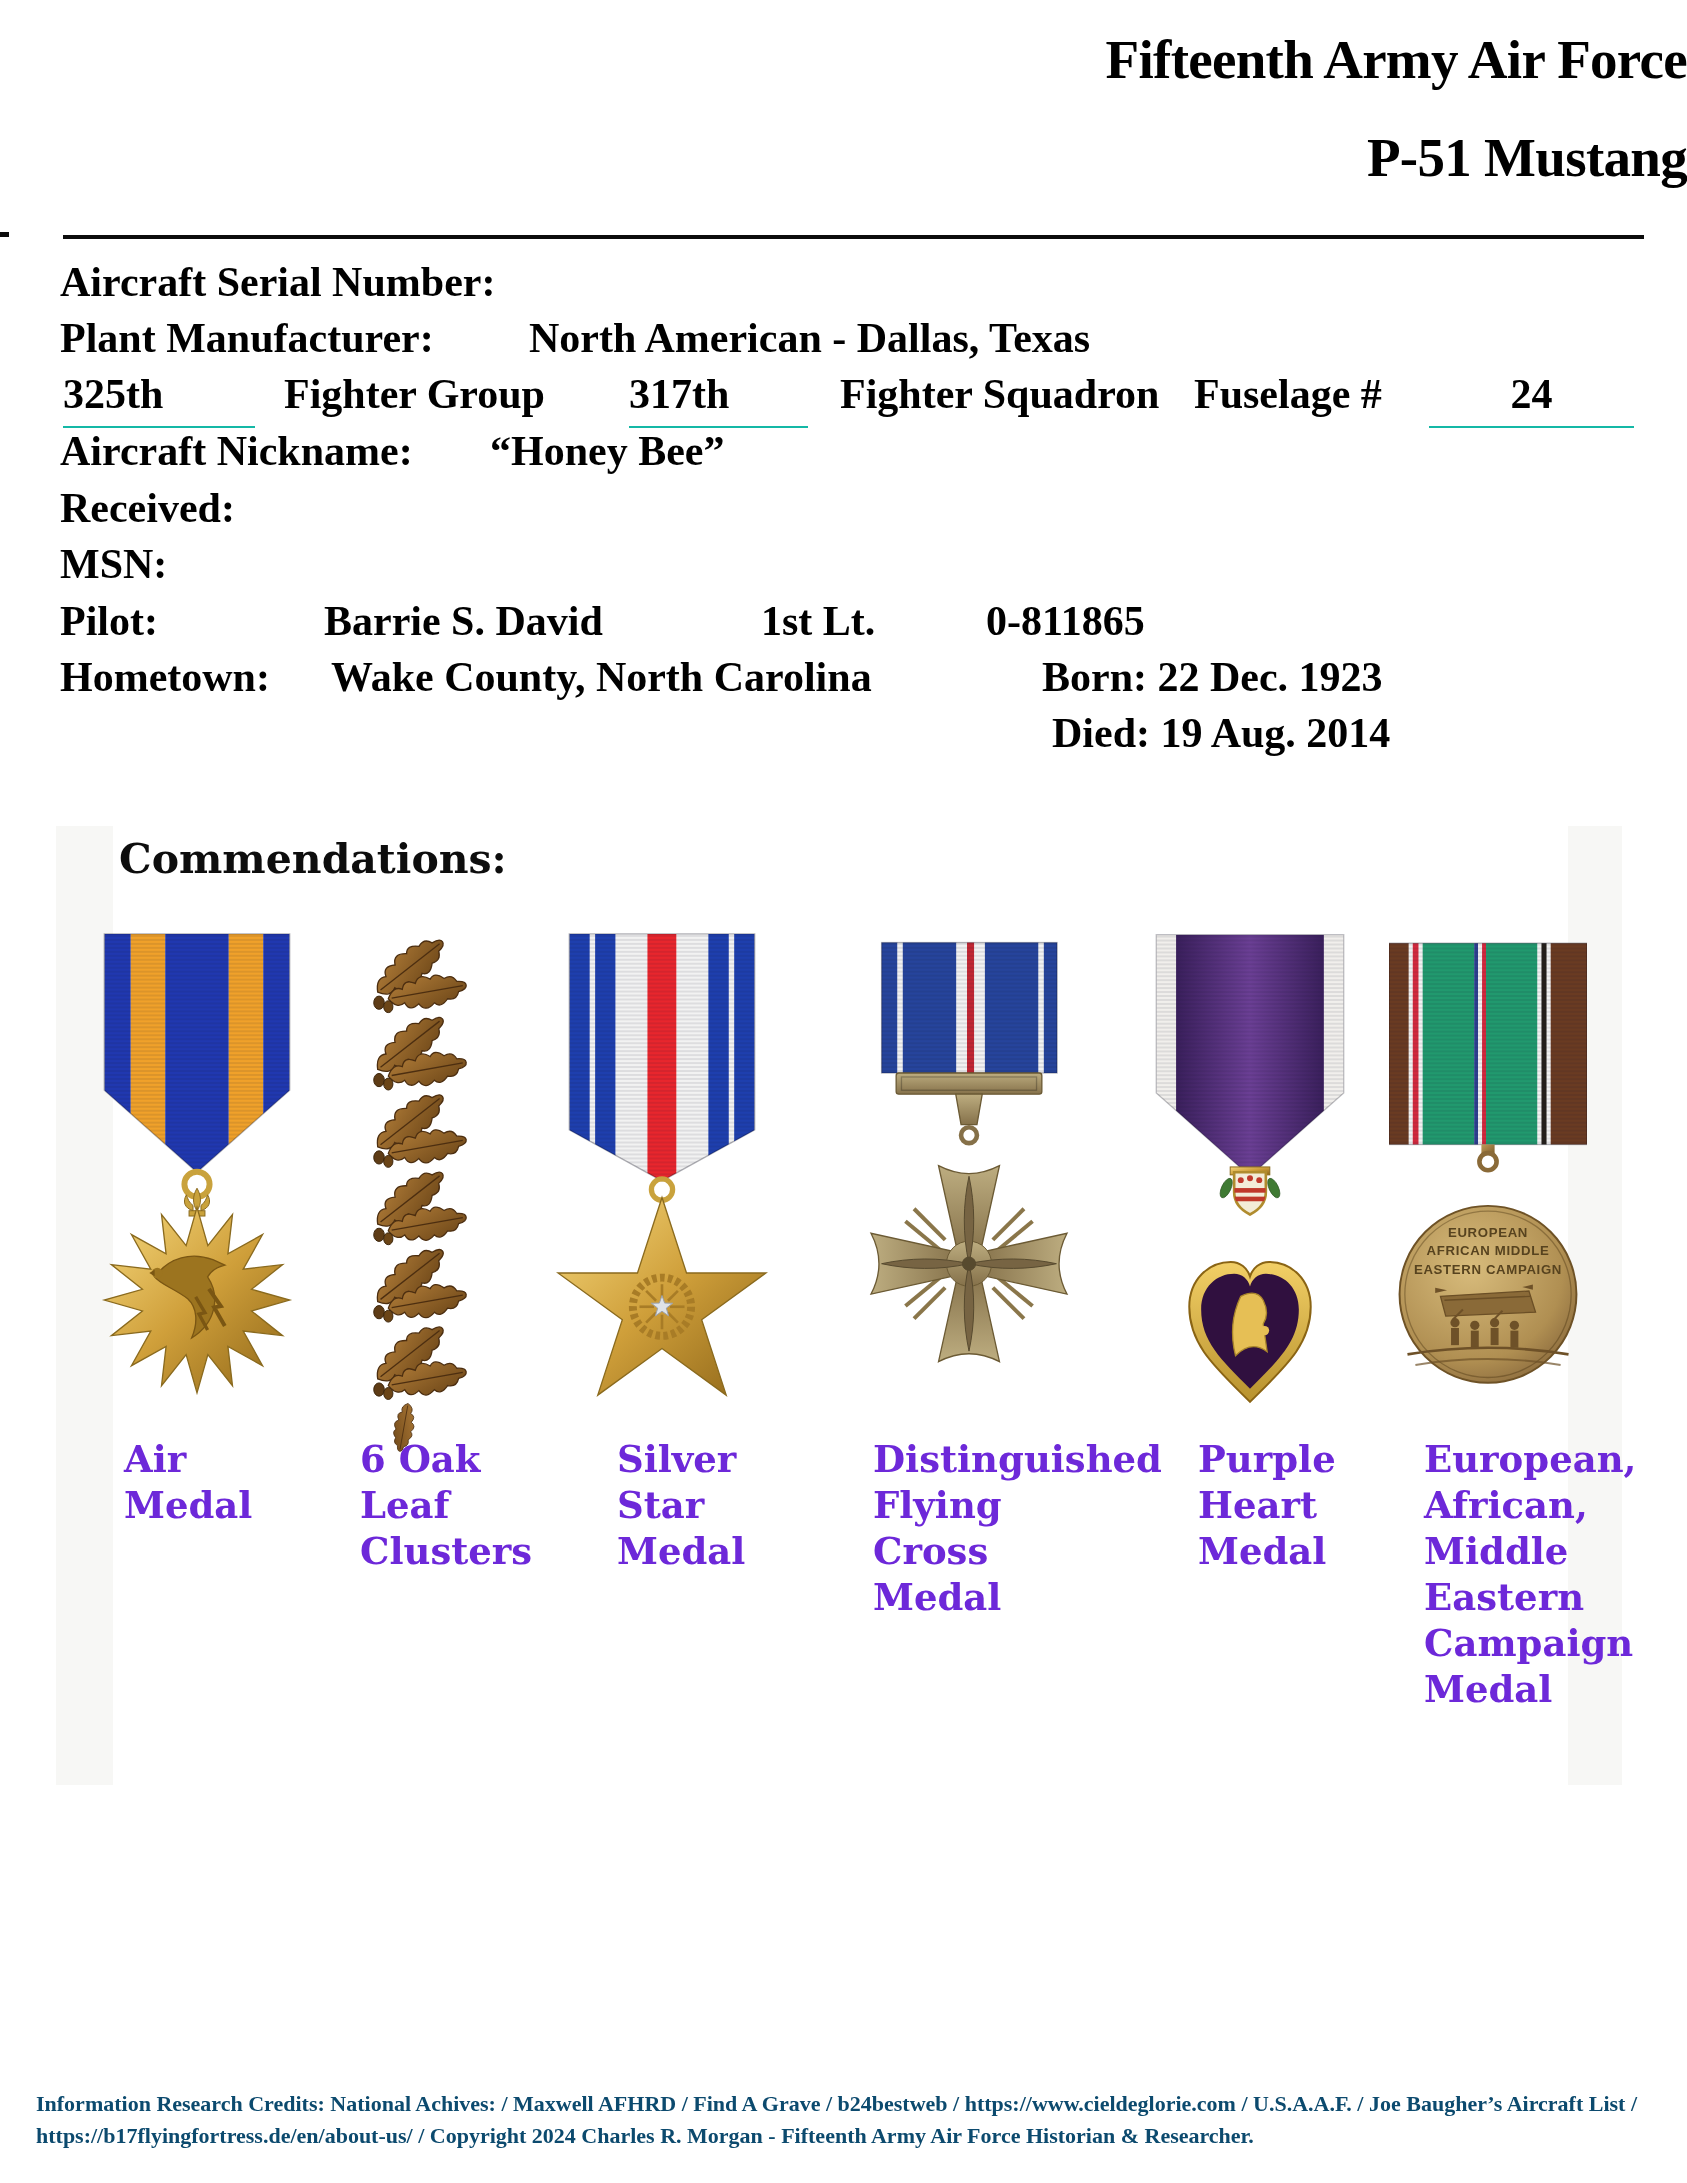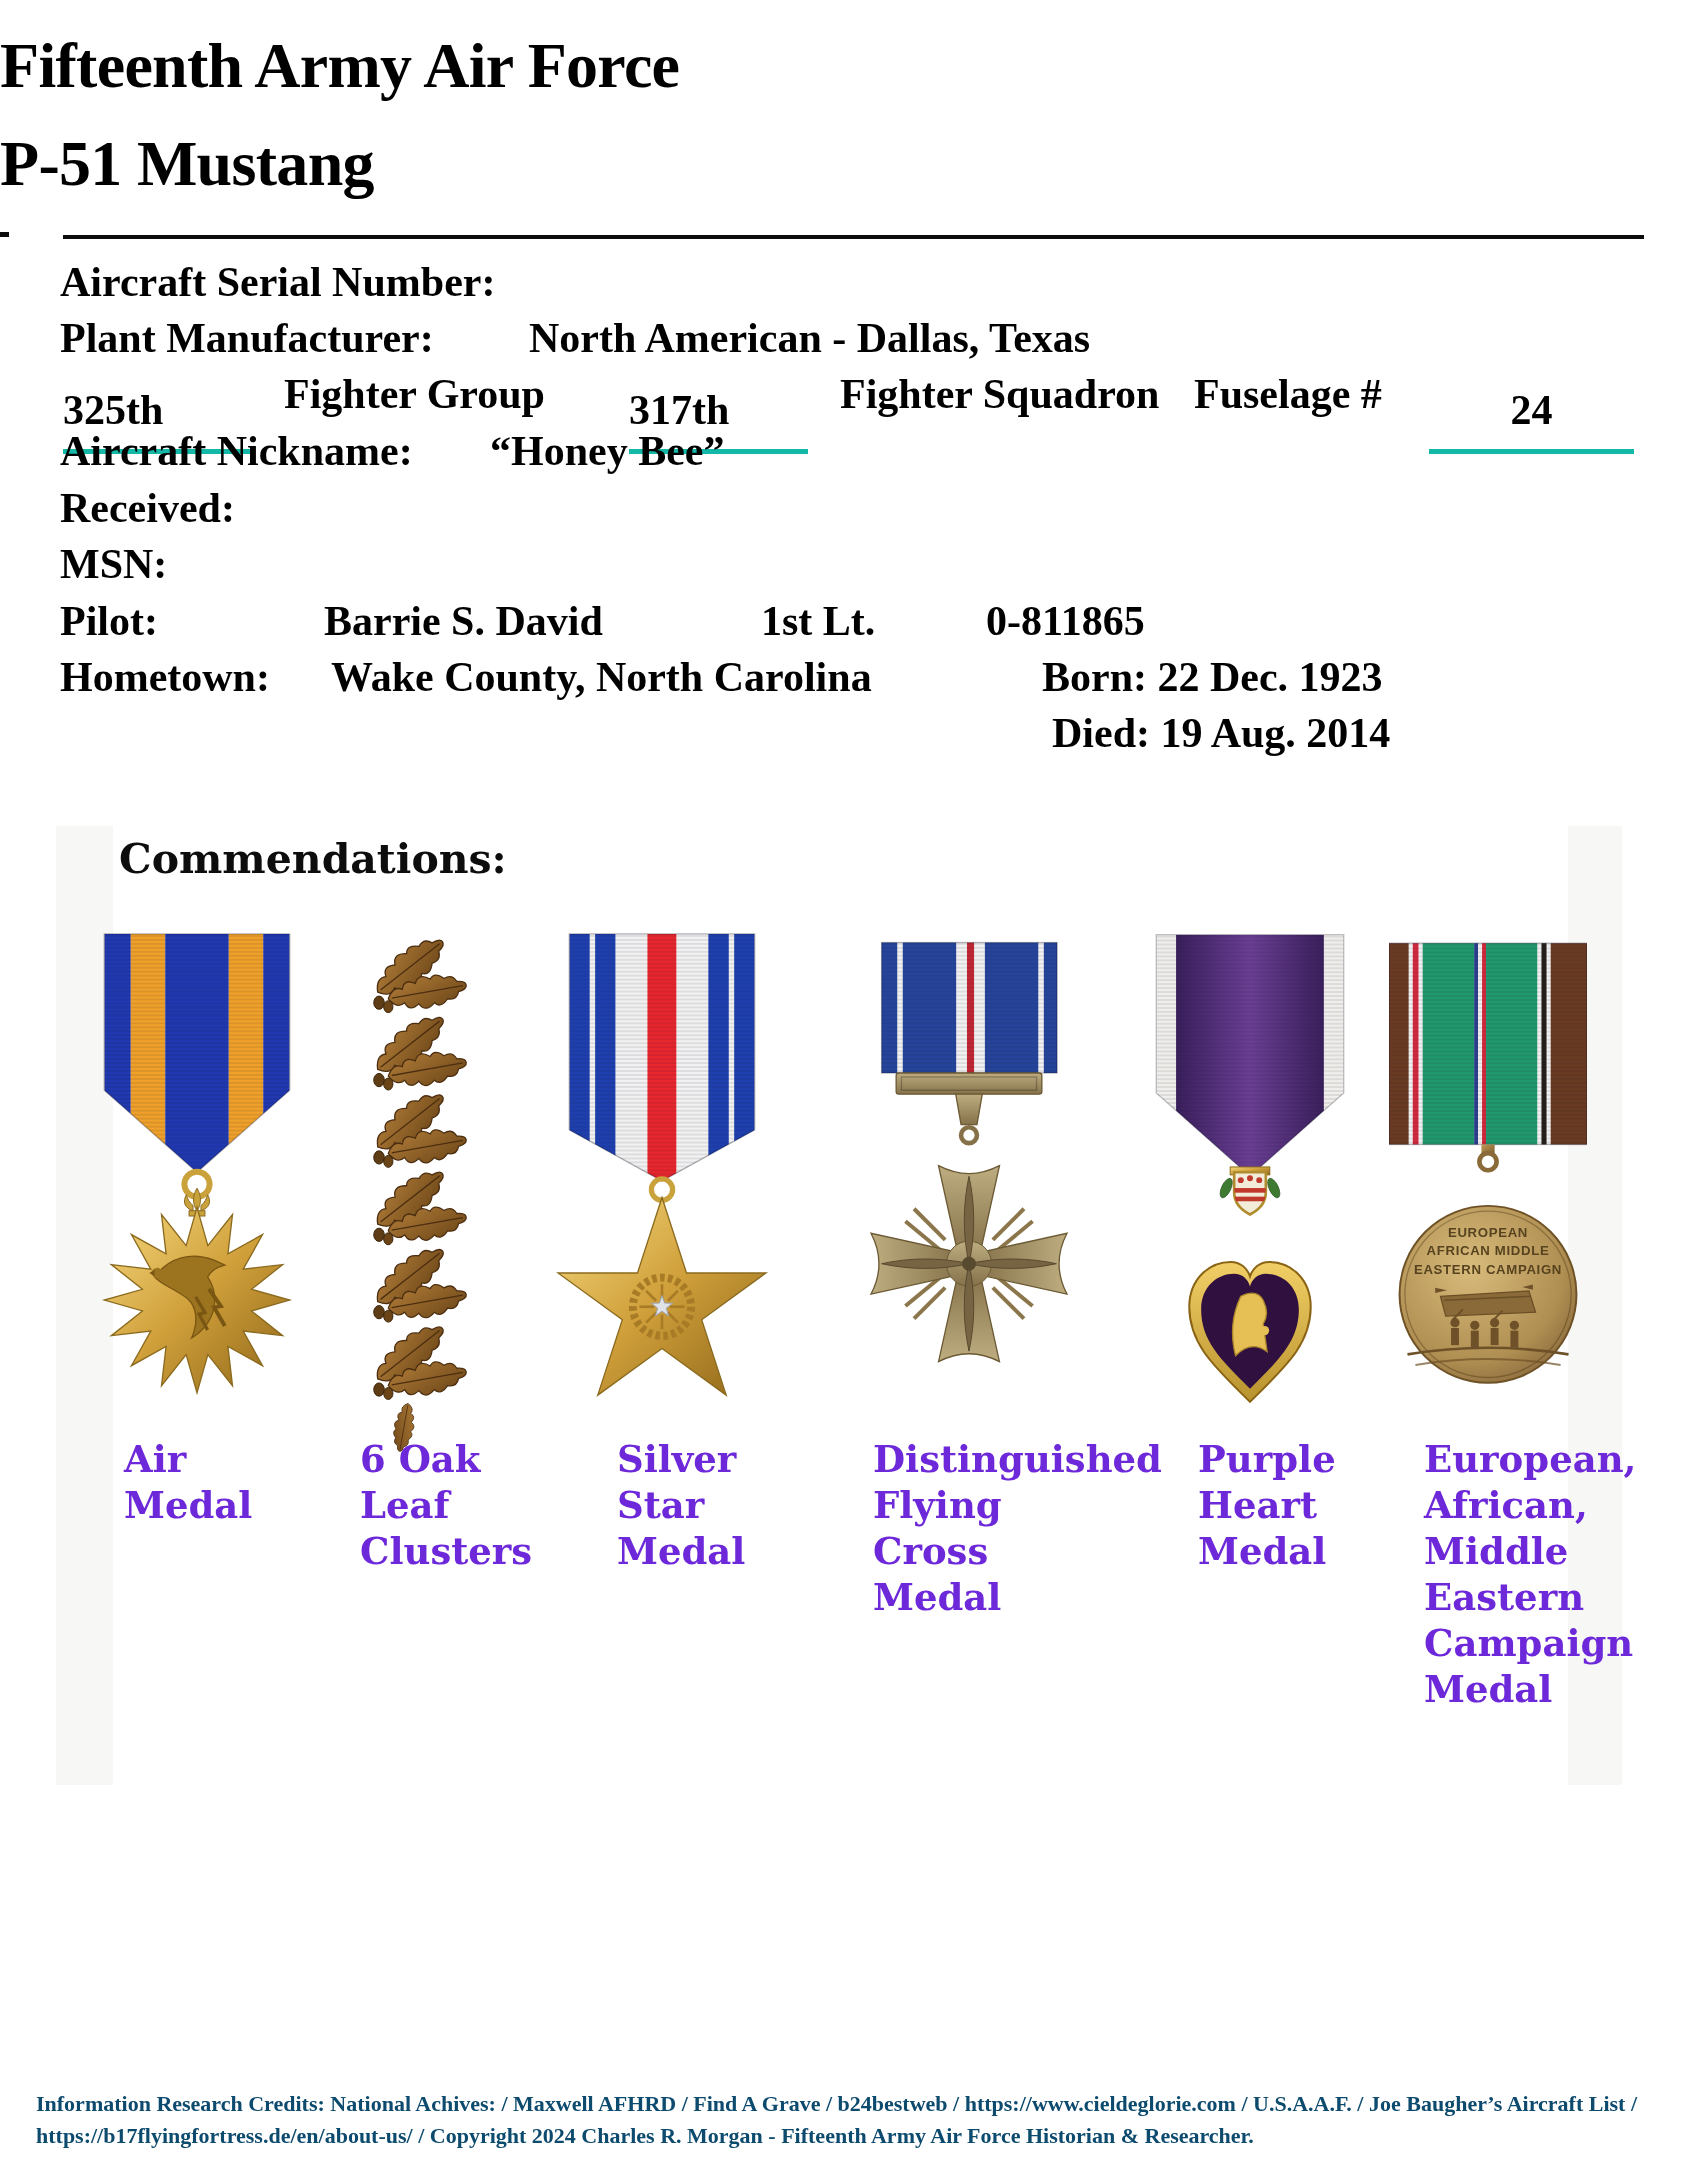--- a/index.html
+++ b/index.html
@@ -1,27 +1,27 @@
 <!DOCTYPE html>
 <html style="font-size:10.6px"><head>
 <meta charset="utf-8">
 <title>Fifteenth Army Air Force P-51 Mustang</title>
 <style>
   html,body{margin:0;padding:0;background:#ffffff;}
   .page{position:relative;width:1687px;height:2183px;background:#ffffff;overflow:hidden;
         font-family:"Liberation Serif",serif;color:#000;}
-  .title{position:absolute;left:0;width:1687px;text-align:left;
-         font-weight:bold;font-size:64px;line-height:1.18;letter-spacing:-0.7px;}
+  .title{position:absolute;left:0;width:1687px;text-align:right;
+         font-weight:bold;font-size:55px;line-height:1.18;letter-spacing:-0.7px;}
   .title1{top:28px;}
   .title2{top:126px;}
   .rule{position:absolute;left:63px;top:235px;width:1581px;height:4px;background:#0c0c0c;}
   .edge-dash{position:absolute;left:0;top:232px;width:9.3px;height:4.6px;background:#0c0c0c;}
   .dline{position:absolute;left:0;width:1687px;height:56px;font-weight:bold;font-size:42px;white-space:nowrap;}
   .dline span{position:absolute;top:0;}
-  .u-num{display:inline-block;border-bottom:5px solid #14b8a6;padding-bottom:15px;margin-top:16px;}
+  .u-num{display:inline-block;border-bottom:2px solid #14b8a6;padding-bottom:8px;}
   .panel-strip{position:absolute;top:826px;height:959px;background:#f7f7f5;}
   .strip-l{left:56px;width:57px;}
   .strip-r{left:1568px;width:54px;}
   .comm-heading{position:absolute;left:119px;top:835px;font-family:"DejaVu Serif",serif;
                 font-weight:bold;font-size:41px;color:#0d0d0d;}
   .medal{position:absolute;top:926px;}
   .medal-label{position:absolute;top:1436px;font-family:"DejaVu Serif",serif;font-weight:bold;
                font-size:37px;line-height:46px;white-space:pre-line;color:#6d28d9;}
   .footer-line{position:absolute;left:36px;font-weight:bold;font-size:22px;white-space:nowrap;color:#0c4a6e;margin-top:36px;}
   .footer1{top:2055px;}

